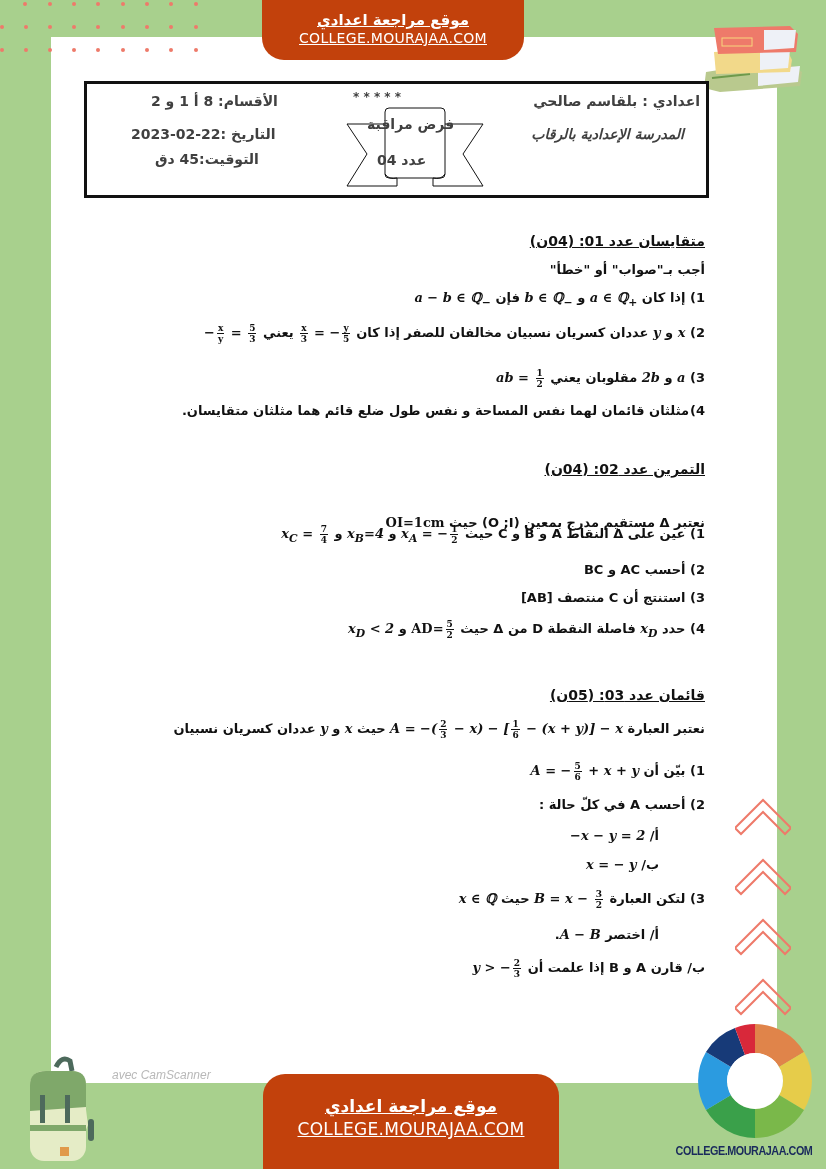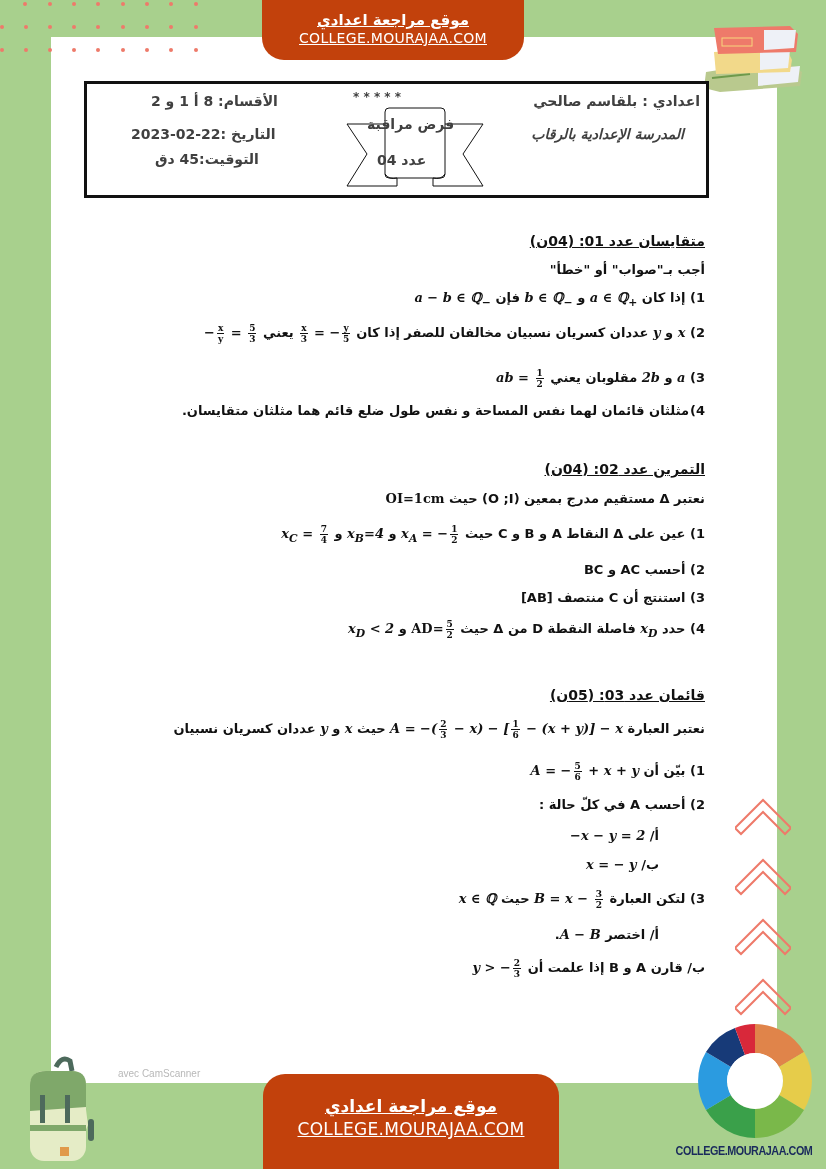--- a/index.html
+++ b/index.html
@@ -36,21 +36,21 @@
   .math { font-family: "DejaVu Serif", serif; font-style: italic; font-weight: bold; direction: ltr; unicode-bidi: embed; display: inline-block; text-align: center; }
   .frac { display: inline-flex; flex-direction: column; align-items: center; vertical-align: middle; font-size: 9px; line-height: 10px; margin: 0 2px; font-style: normal; }
   .frac .num { border-bottom: 1px solid #111; padding: 0 1px; }
 
   
   .books { position: absolute; left: 700px; top: 12px; width: 110px; height: 80px; }
   .chevrons { position: absolute; left: 735px; top: 790px; width: 56px; height: 250px; }
   .wheel { position: absolute; left: 696px; top: 1022px; width: 118px; height: 118px; }
   .wheel-caption { position: absolute; left: 664px; top: 1144px; width: 160px; text-align: center; font-family: "Liberation Sans", sans-serif; font-weight: bold; font-size: 12px; color: #1a2a5c; letter-spacing: -0.5px; transform: scaleX(0.9); }
   .backpack { position: absolute; left: 12px; top: 1055px; width: 100px; height: 110px; }
-  .camscanner { position: absolute; left: 118px; top: 1068px; font-family: "Liberation Sans", sans-serif; font-size: 10px; color: #b8b8b8; }
+  .camscanner { position: absolute; left: 112px; top: 1068px; font-family: "Liberation Sans", sans-serif; font-size: 12px; color: #b8b8b8; font-style: italic; }
 </style>
 </head>
 <body>
 
 <div class="sheet"></div>
 
 <div>
   <div class="dots" style="top:2px;">
     <span class="dot" style="left:23px"></span>
       <span class="dot" style="left:48px"></span>
@@ -151,21 +151,21 @@
     3) <span class="math">a</span> و <span class="math">2b</span> مقلوبان يعني <span class="math">ab = <span class="frac">
           <span class="num">1</span>
           <span>2</span>
         </span></span>
   </div>
   <div class="line" style="top:178px;">4)</div>
   <div class="line" style="top:178px; right:16px;">مثلثان قائمان لهما نفس المساحة و نفس طول ضلع قائم هما مثلثان متقايسان.</div>
 
   <div class="line ex-title" style="top:236px;text-align:center;">التمرين عدد 02: (04ن)</div>
   <div class="line" style="top:266px;">
-    نعتبر Δ مستقيم مدرج بمعين (O ;I) حيث <span class="math" style="font-style:normal;">OI=1cm</span>
+    نعتبر Δ مستقيم مدرج بمعين (O ;I) حيث <span class="math" style="font-style:normal;margin-top:24px;">OI=1cm</span>
   </div>
   <div class="line" style="top:299px;">
     1) عين على Δ النقاط A و B و C حيث
     <span class="math">x<sub>A</sub> = −<span class="frac">
           <span class="num">1</span>
           <span>2</span>
         </span></span> و
     <span class="math">x<sub>B</sub>=4</span> و
     <span class="math">x<sub>C</sub> = <span class="frac">
           <span class="num">7</span>

